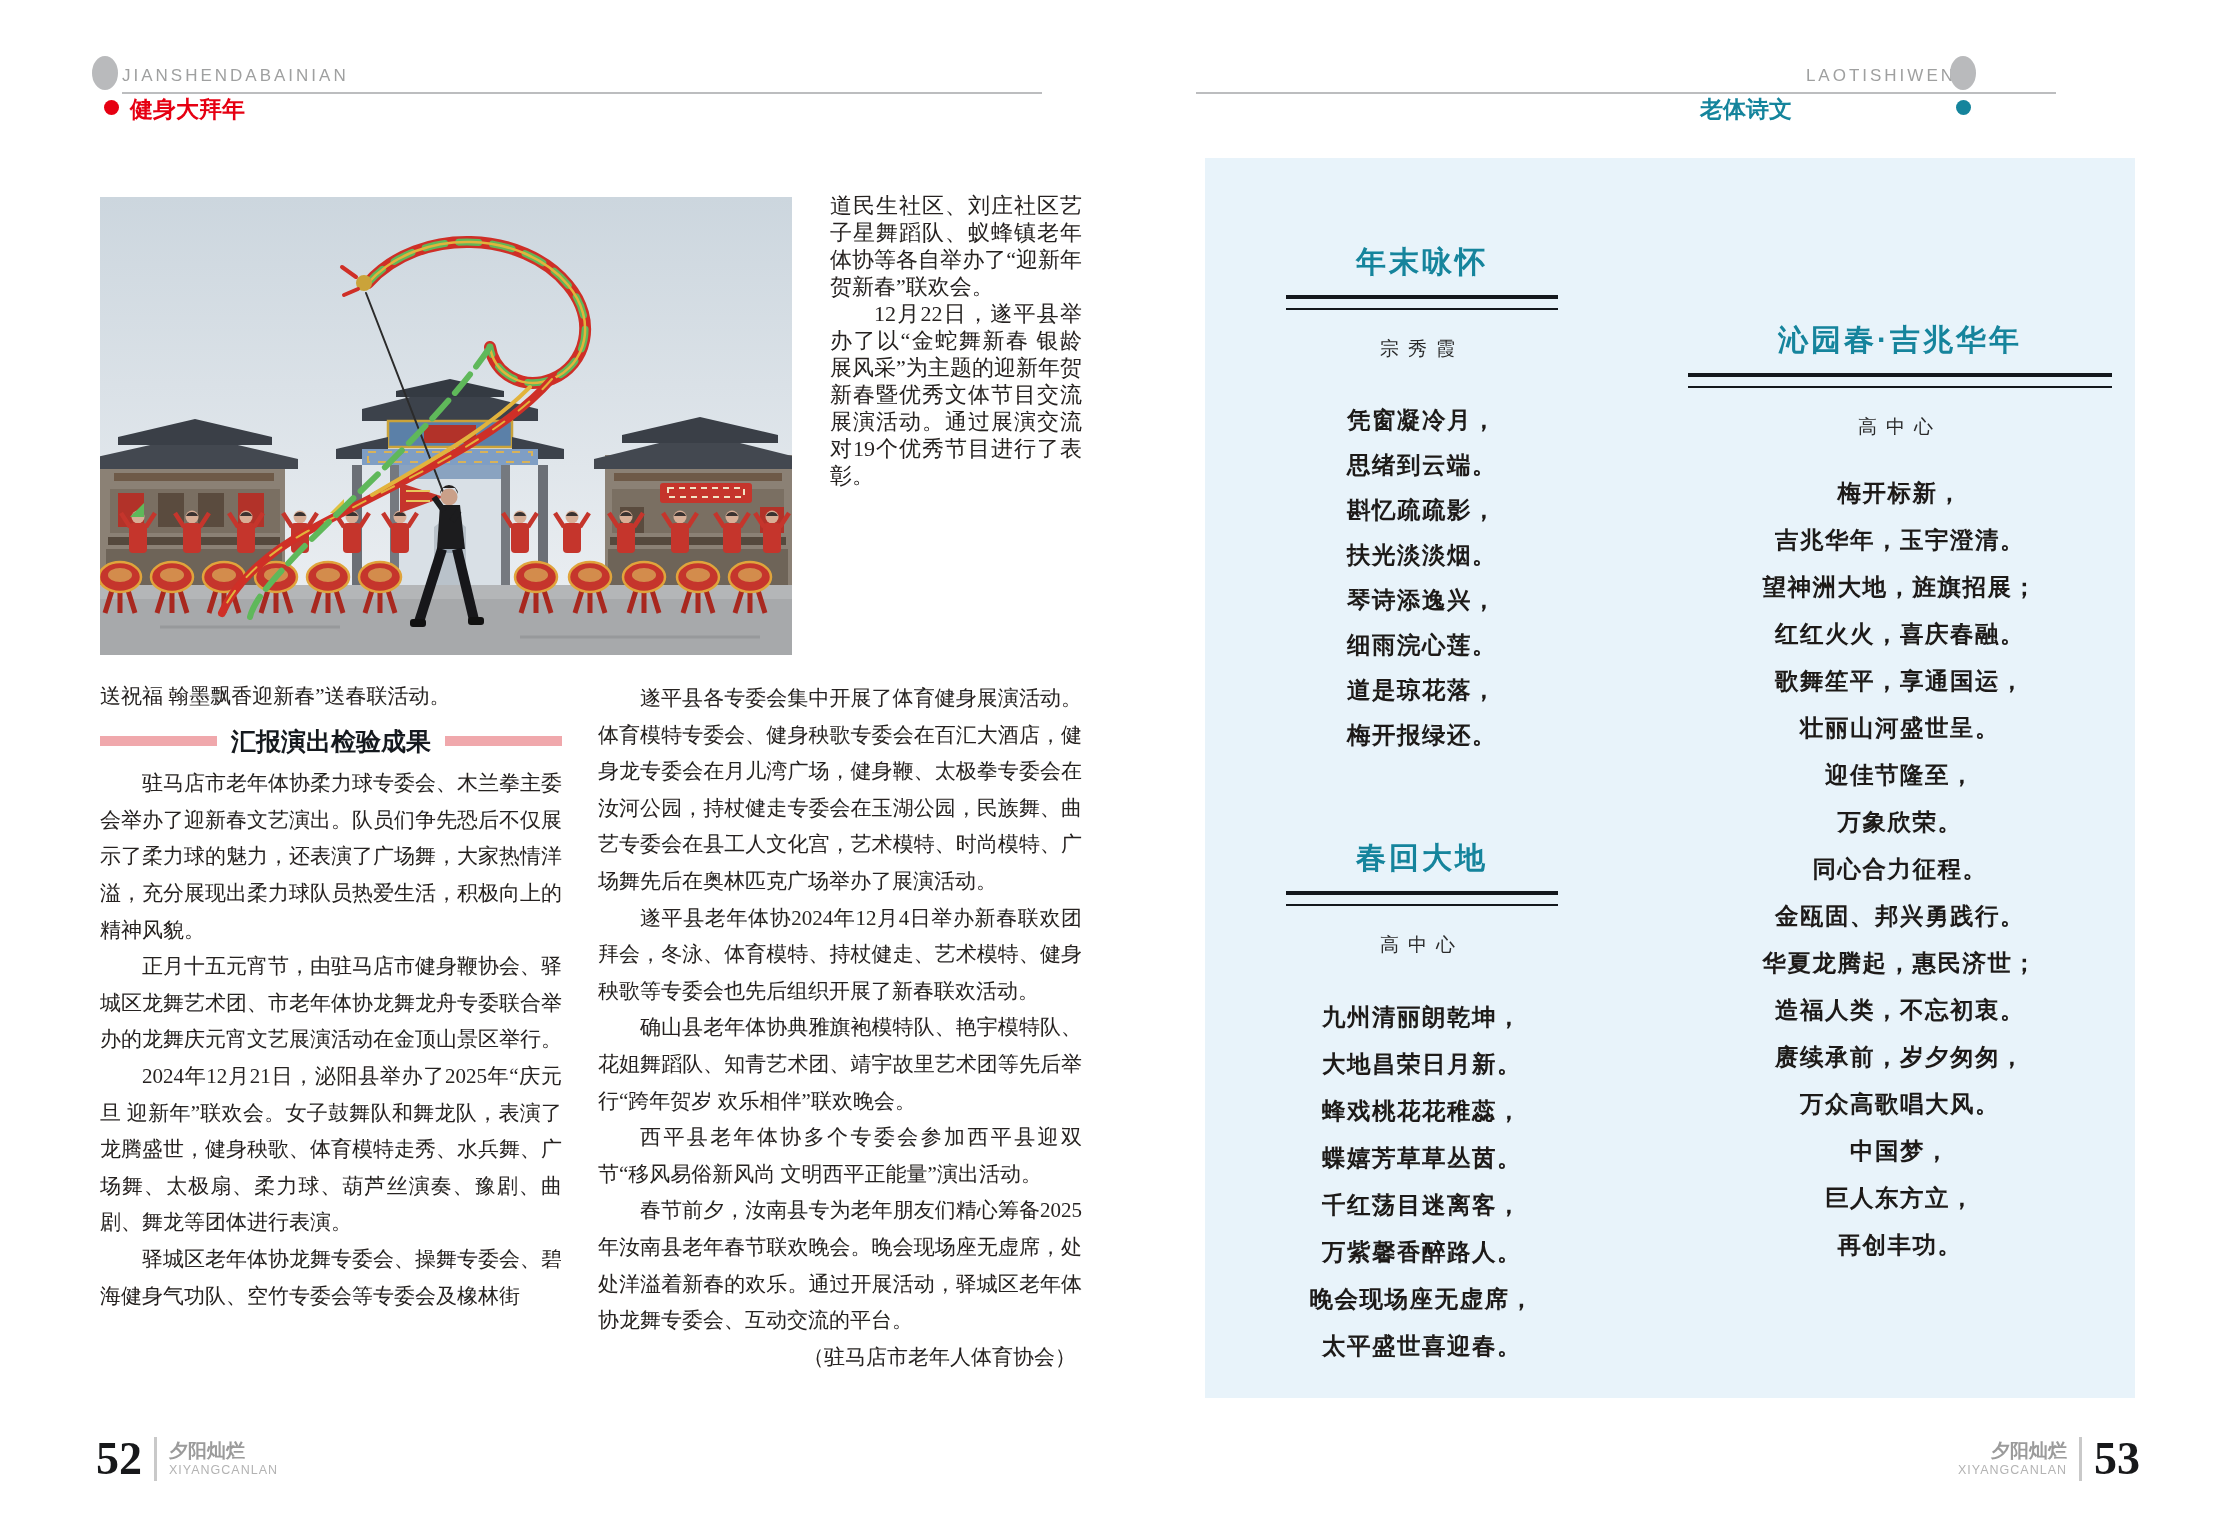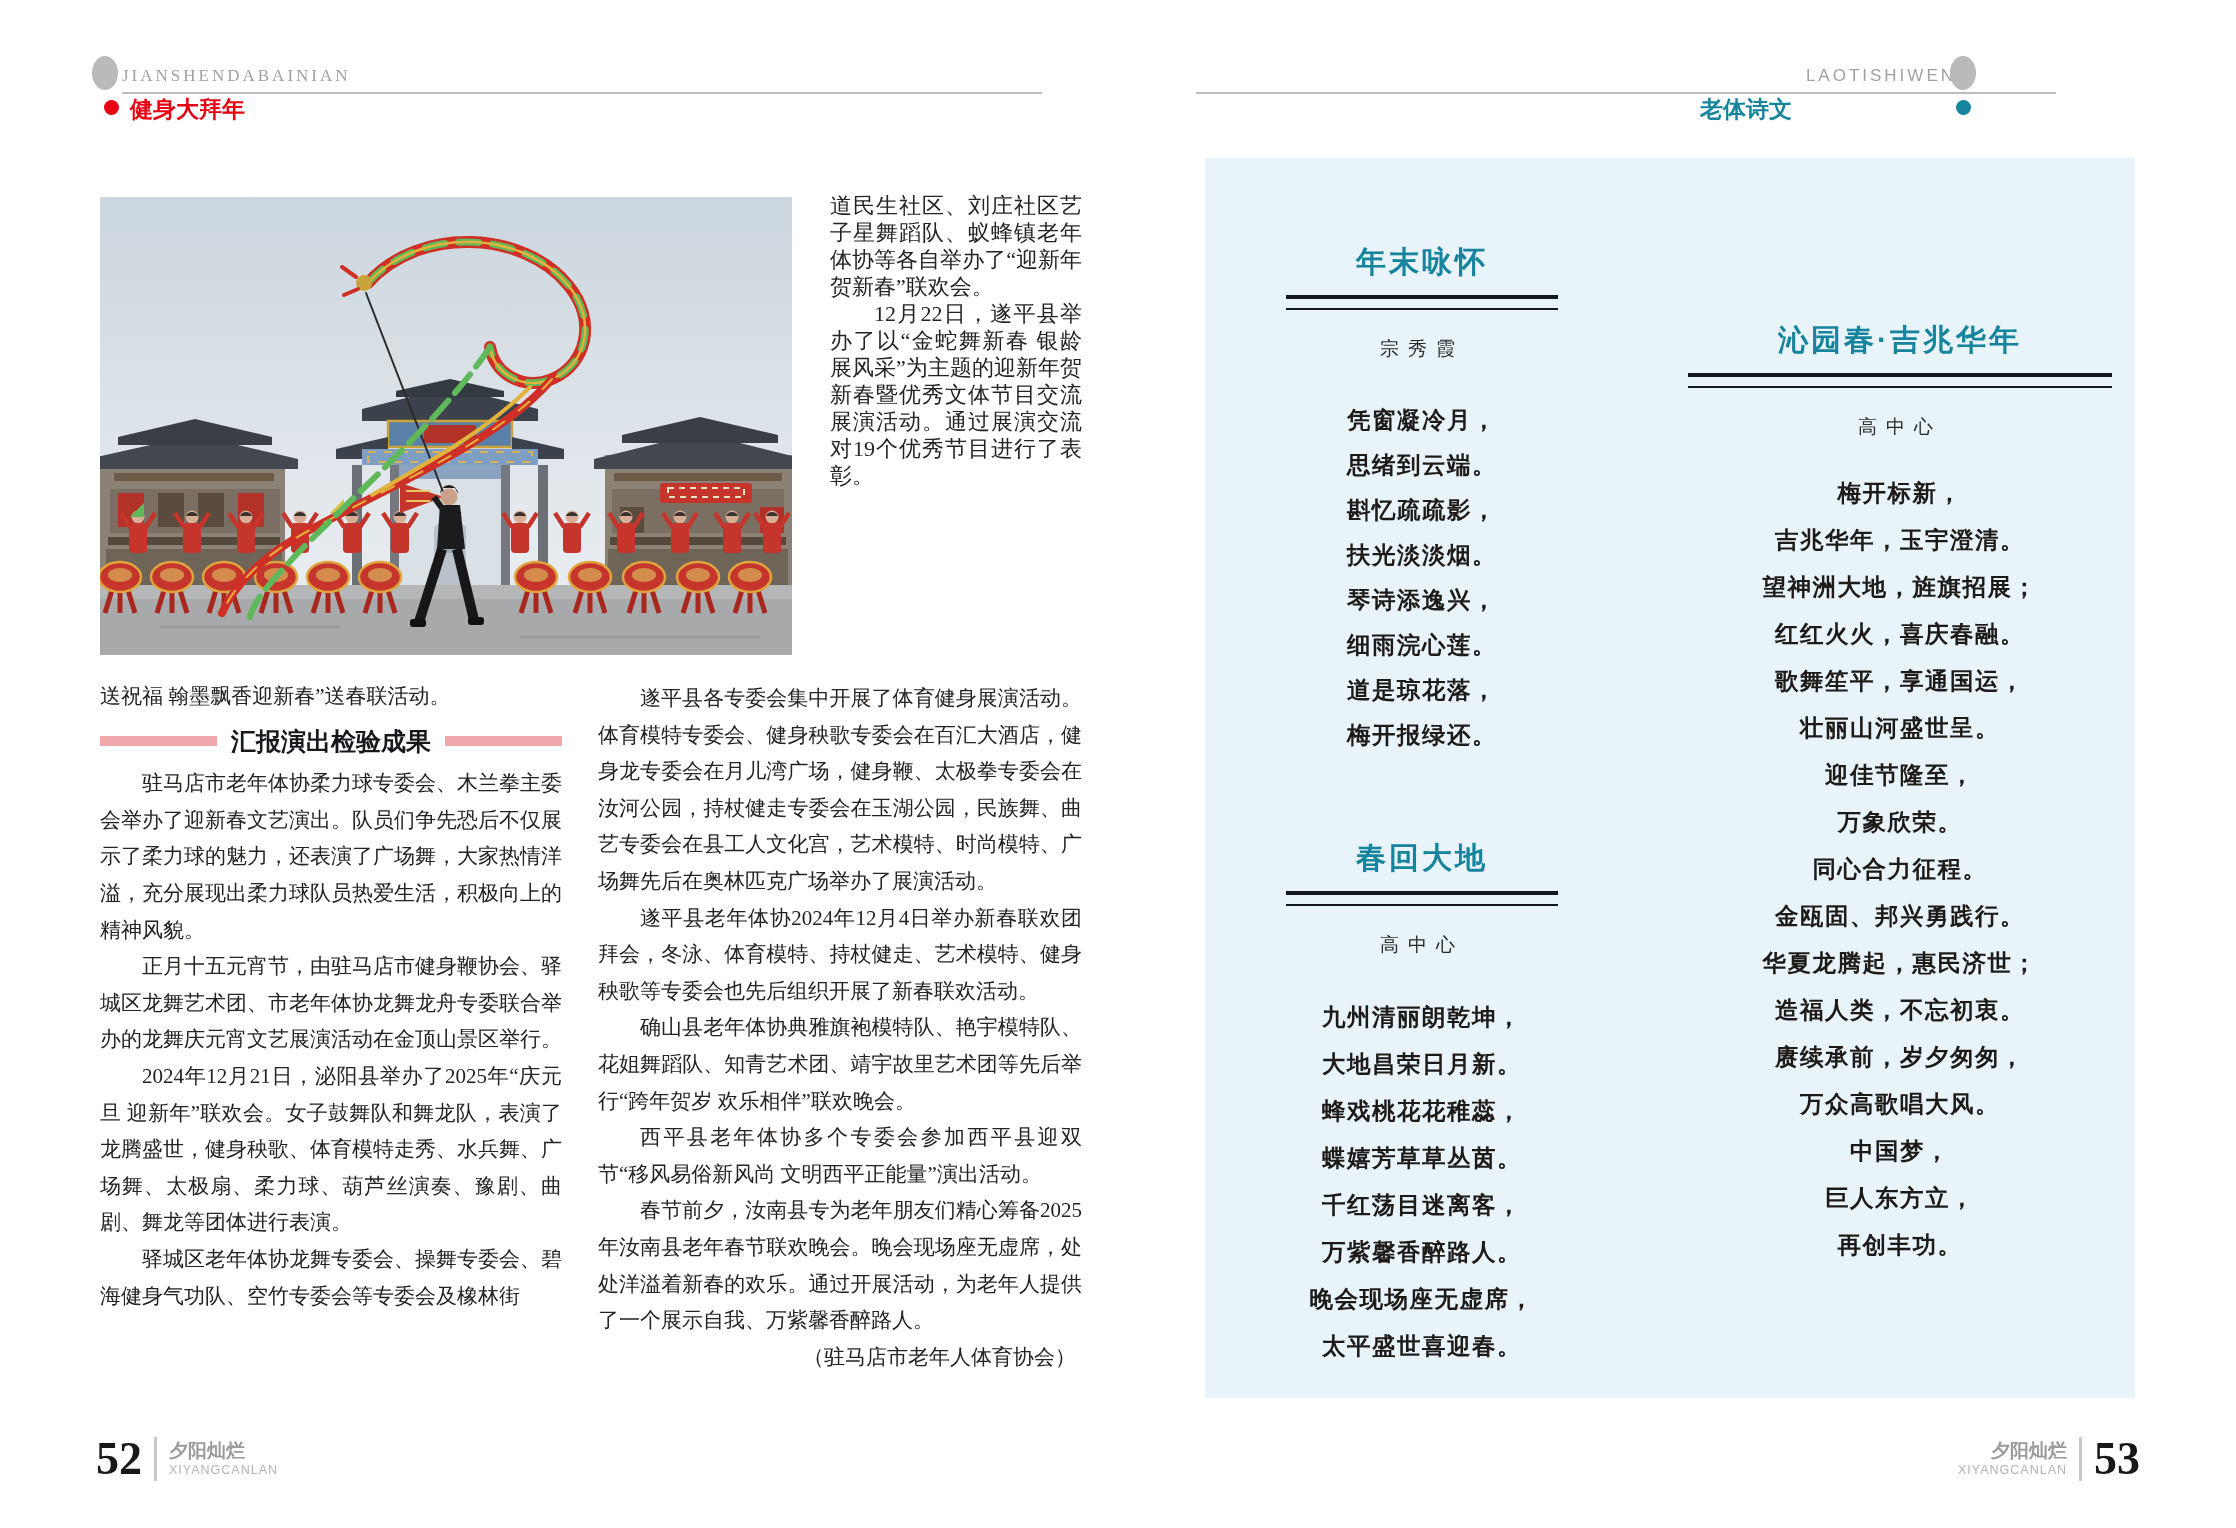--- a/index.html
+++ b/index.html
@@ -40,21 +40,21 @@
   .ftbar{width:3px;height:44px;background:#c9c9c9;}
   .ftzh{font-family:"Liberation Sans","DejaVu Sans",sans-serif;font-size:19px;font-weight:bold;color:var(--ftgray);line-height:22px;}
   .ften{font-family:"Liberation Sans","DejaVu Sans",sans-serif;font-size:12.5px;letter-spacing:1px;color:#b3b3b3;line-height:16px;}
 </style>
 </head>
 <body>
 
 <div id="canvas">
 
   <div class="abs hdr-ellipse" style="left:92px;top:56px;"></div>
-  <div class="abs hdr-en" style="left:122px;top:66px;font-family:Liberation Serif, serif;">JIANSHENDABAINIAN</div>
+  <div class="abs hdr-en" style="left:122px;top:66px;">JIANSHENDABAINIAN</div>
   <div class="abs hdr-line" style="left:122px;top:92px;width:920px;"></div>
   <div class="abs dot" style="left:104px;top:100px;background:var(--red);"></div>
   <div class="abs hdr-zh" style="left:130px;top:94px;color:var(--red);">健身大拜年</div>
 
   <div class="abs hdr-line" style="left:1196px;top:92px;width:860px;"></div>
   <div class="abs hdr-en" style="left:1700px;top:66px;width:256px;text-align:right;">LAOTISHIWEN</div>
   <div class="abs hdr-ellipse" style="left:1950px;top:56px;"></div>
   <div class="abs hdr-zh" style="left:1700px;top:94px;width:248px;text-align:left;color:var(--teal);">老体诗文</div>
   <div class="abs dot" style="left:1956px;top:100px;background:var(--teal);"></div>
 
@@ -203,21 +203,21 @@
     <p>正月十五元宵节，由驻马店市健身鞭协会、驿城区龙舞艺术团、市老年体协龙舞龙舟专委联合举办的龙舞庆元宵文艺展演活动在金顶山景区举行。</p>
     <p>2024年12月21日，泌阳县举办了2025年“庆元旦 迎新年”联欢会。女子鼓舞队和舞龙队，表演了龙腾盛世，健身秧歌、体育模特走秀、水兵舞、广场舞、太极扇、柔力球、葫芦丝演奏、豫剧、曲剧、舞龙等团体进行表演。</p>
     <p>驿城区老年体协龙舞专委会、操舞专委会、碧海健身气功队、空竹专委会等专委会及橡林街</p>
   </div>
 
   <div class="abs bodytext" style="left:598px;top:680px;width:484px;">
     <p>遂平县各专委会集中开展了体育健身展演活动。体育模特专委会、健身秧歌专委会在百汇大酒店，健身龙专委会在月儿湾广场，健身鞭、太极拳专委会在汝河公园，持杖健走专委会在玉湖公园，民族舞、曲艺专委会在县工人文化宫，艺术模特、时尚模特、广场舞先后在奥林匹克广场举办了展演活动。</p>
     <p>遂平县老年体协2024年12月4日举办新春联欢团拜会，冬泳、体育模特、持杖健走、艺术模特、健身秧歌等专委会也先后组织开展了新春联欢活动。</p>
     <p>确山县老年体协典雅旗袍模特队、艳宇模特队、花姐舞蹈队、知青艺术团、靖宇故里艺术团等先后举行“跨年贺岁 欢乐相伴”联欢晚会。</p>
     <p>西平县老年体协多个专委会参加西平县迎双节“移风易俗新风尚 文明西平正能量”演出活动。</p>
-    <p>春节前夕，汝南县专为老年朋友们精心筹备2025年汝南县老年春节联欢晚会。晚会现场座无虚席，处处洋溢着新春的欢乐。通过开展活动，为老年人提供了一个展示自我、万紫馨香醉路人。</p>
+    <p>春节前夕，汝南县专为老年朋友们精心筹备2025年汝南县老年春节联欢晚会。晚会现场座无虚席，处处洋溢着新春的欢乐。通过开展活动，驿城区老年体协龙舞专委会、互动交流的平台。</p>
     <p class="noindent byline">（驻马店市老年人体育协会）</p>
   </div>
 
   <div class="abs panel" style="left:1205px;top:158px;width:930px;height:1240px;"></div>
 
   <div class="poem" style="left:1286px;top:242px;width:272px;">
     <div class="ptitle">年末咏怀</div>
     <div class="prule"></div>
     <div class="pauthor">宗秀霞</div>
     <div class="plines">

